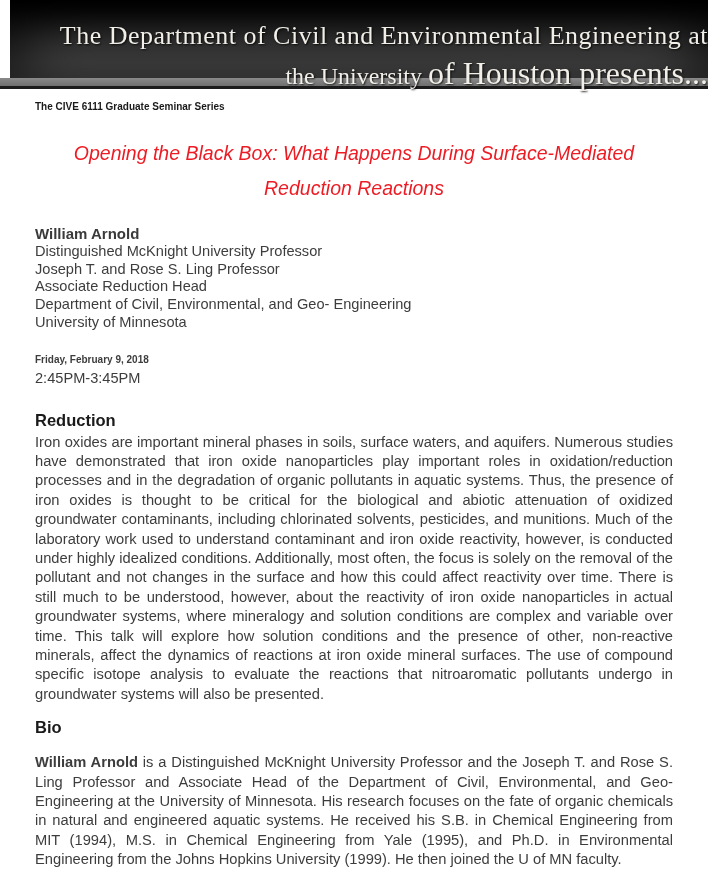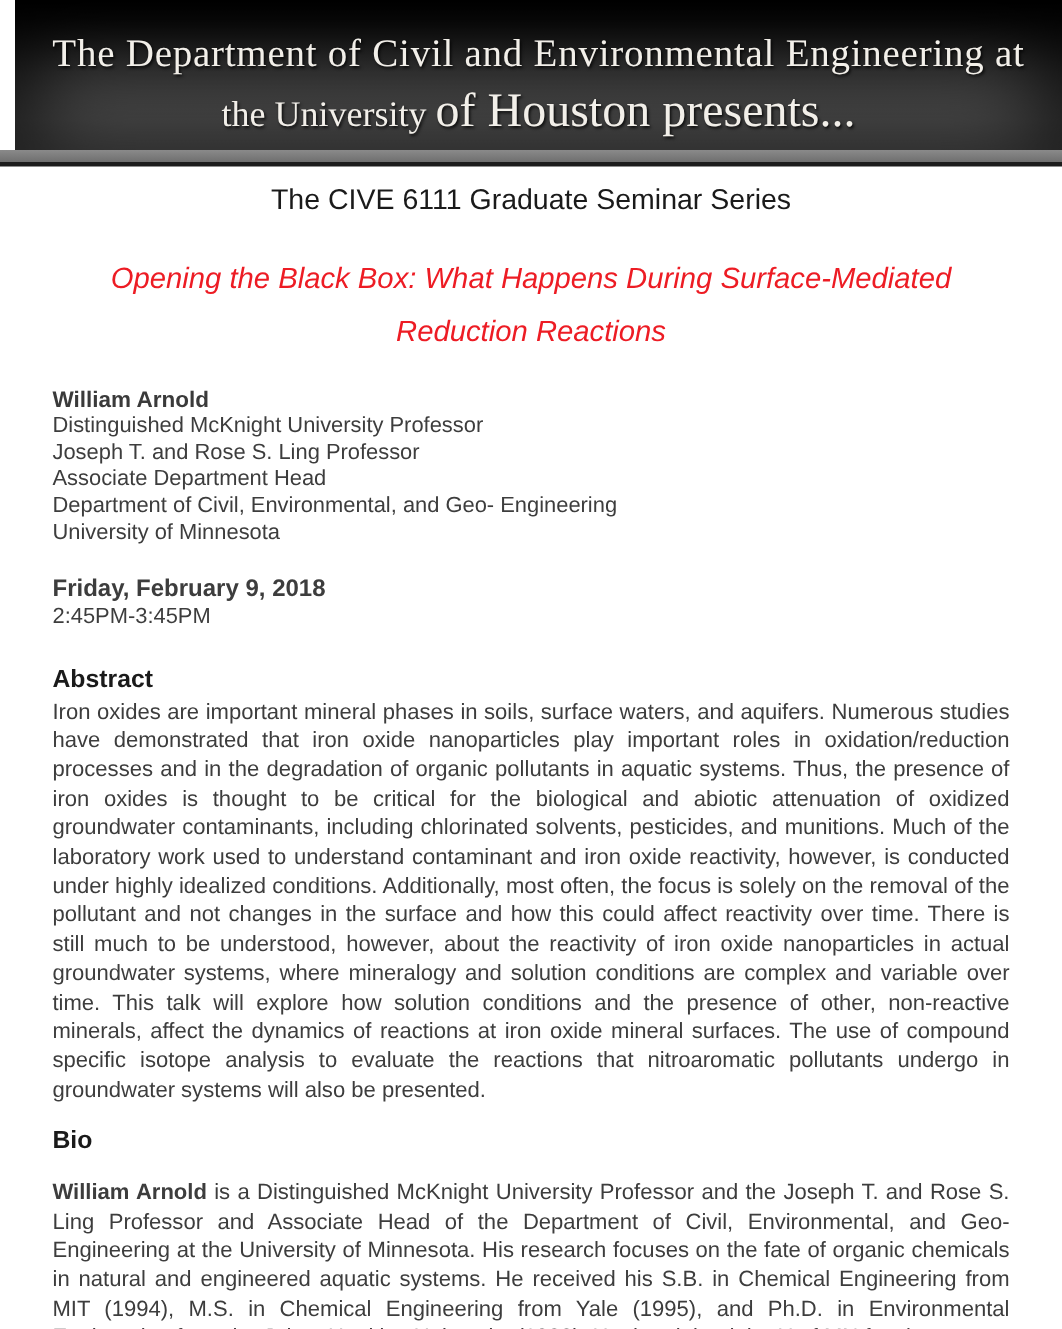--- a/index.html
+++ b/index.html
@@ -7,24 +7,24 @@
     position: relative;
     width: 708px;
     height: 886px;
     background: #ffffff;
     font-family: "Liberation Sans", sans-serif;
     overflow: hidden;
   }
 
   
   .banner {
-    height: 100px;
+    height: 78px;
     background: linear-gradient(180deg, #000000 0%, #0c0c0c 14%, #353535 48%, #575757 80%, #636363 100%);
     box-shadow: inset 0 0 55px 14px rgba(0,0,0,0.72);
-    text-align: center;
+    text-align: right;
     color: #f2efe9;
     font-family: "Liberation Serif", serif;
     margin-left: 10px;
   }
   .banner-line1 {
     padding-top: 21px;
     font-size: 26px;
     letter-spacing: 0.5px;
     text-shadow: 1px 1px 2px rgba(0,0,0,0.8);
     white-space: nowrap;
@@ -37,42 +37,41 @@
   .banner-line2-small { font-size: 24px; }
   .banner-line2-large { font-size: 32px; }
   .banner-bevel { height: 8px; background: linear-gradient(180deg, #8a8a8a, #6f6f6f); }
   .banner-rule  { height: 3px; background: #1c1c1c; }
 
   
   .content { padding: 0 35px; }
 
   .series-title {
     margin-top: 12px;
-    text-align: center;
-    font-size: 19px;
-    font-weight: normal;
+    font-size: 10px;
+    font-weight: bold;
     color: #1a1a1a;
   }
 
   .talk-title {
     margin-top: 24px;
     text-align: center;
     font-size: 19.5px;
     line-height: 35px;
     font-weight: normal;
     font-style: italic;
     color: #ed1c24;
   }
 
   .speaker-block { margin-top: 18px; color: #3d3d3d; }
   .speaker-name { font-size: 15px; font-weight: bold; line-height: 19px; color: #3a3a3a; }
   .speaker-title-line { font-size: 14.6px; line-height: 17.7px; }
 
   .event-block { margin-top: 19px; color: #3d3d3d; }
-  .event-date { font-size: 16px; font-weight: bold; line-height: 18px; }
+  .event-date { font-size: 10px; font-weight: bold; line-height: 18px; }
   .event-line { font-size: 14.6px; line-height: 18px; }
 
   .section-heading {
     margin-top: 24px;
     font-size: 16.5px;
     font-weight: bold;
     color: #1a1a1a;
   }
   .section-body {
     margin-top: 3px;
@@ -104,32 +103,32 @@
 
     <div class="talk-title">
       <div>Opening the Black Box: What Happens During Surface-Mediated</div>
       <div>Reduction Reactions</div>
     </div>
 
     <section class="speaker-block">
       <div class="speaker-name">William Arnold</div>
       <div class="speaker-title-line">Distinguished McKnight University Professor</div>
       <div class="speaker-title-line">Joseph T. and Rose S. Ling Professor</div>
-      <div class="speaker-title-line">Associate Department Head</div>
+      <div class="speaker-title-line">Associate Reduction Head</div>
       <div class="speaker-title-line">Department of Civil, Environmental, and Geo- Engineering</div>
       <div class="speaker-title-line">University of Minnesota</div>
     </section>
 
     <section class="event-block">
       <div class="event-date">Friday, February 9, 2018</div>
       <div class="event-line">2:45PM-3:45PM</div>
     </section>
 
     <section>
-      <h2 class="section-heading" style="margin-bottom:0;">Abstract</h2>
+      <h2 class="section-heading" style="margin-bottom:0;">Reduction</h2>
       <p class="section-body" style="margin-top:3px; margin-bottom:0;">Iron oxides are important mineral phases in soils, surface waters, and aquifers. Numerous studies have demonstrated that iron oxide nanoparticles play important roles in oxidation/reduction processes and in the degradation of organic pollutants in aquatic systems. Thus, the presence of iron oxides is thought to be critical for the biological and abiotic attenuation of oxidized groundwater contaminants, including chlorinated solvents, pesticides, and munitions. Much of the laboratory work used to understand contaminant and iron oxide reactivity, however, is conducted under highly idealized conditions. Additionally, most often, the focus is solely on the removal of the pollutant and not changes in the surface and how this could affect reactivity over time. There is still much to be understood, however, about the reactivity of iron oxide nanoparticles in actual groundwater systems, where mineralogy and solution conditions are complex and variable over time. This talk will explore how solution conditions and the presence of other, non-reactive minerals, affect the dynamics of reactions at iron oxide mineral surfaces. The use of compound specific isotope analysis to evaluate the reactions that nitroaromatic pollutants undergo in groundwater systems will also be presented.</p>
     </section>
 
     <section>
       <h2 class="section-heading bio-heading" style="margin-bottom:16px;">Bio</h2>
       <p class="section-body" style="margin-top:3px; margin-bottom:0;">
         <span class="bio-lead">William Arnold</span><span> is a Distinguished McKnight University Professor and the Joseph T. and Rose S. Ling Professor and Associate Head of the Department of Civil, Environmental, and Geo- Engineering at the University of Minnesota. His research focuses on the fate of organic chemicals in natural and engineered aquatic systems. He received his S.B. in Chemical Engineering from MIT (1994), M.S. in Chemical Engineering from Yale (1995), and Ph.D. in Environmental Engineering from the Johns Hopkins University (1999). He then joined the U of MN faculty.</span>
       </p>
     </section>
 

